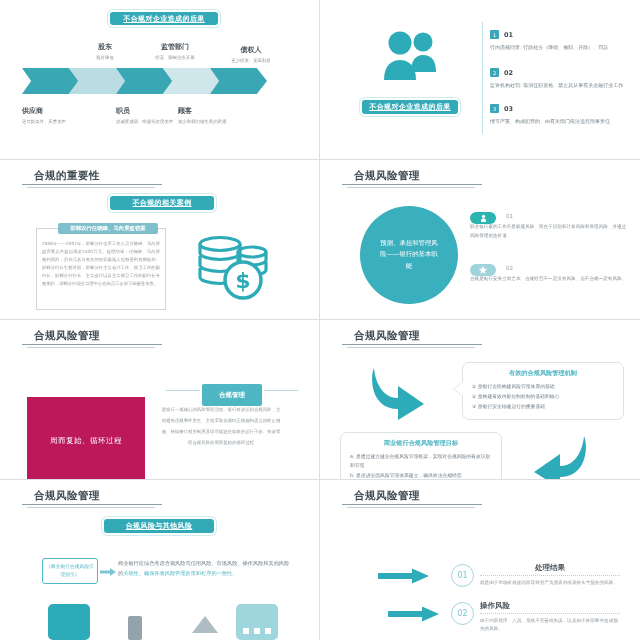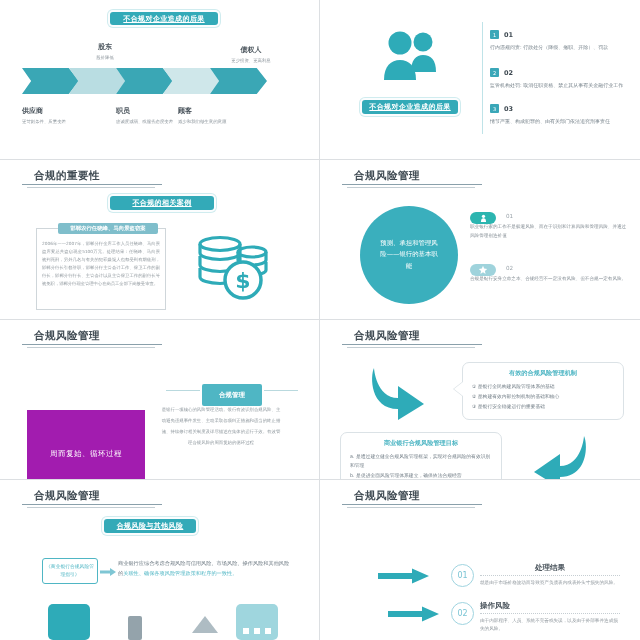--- a/index.html
+++ b/index.html
@@ -115,22 +115,22 @@
     display: flex; align-items: center; justify-content: center;
     color: #fff; font-size: 7px;
   }
   .s4-badge.a { background: #2cb5b0; }
   .s4-badge.b { background: #9fd3dc; }
   .s4-idx { font-size: 5.6px; color: #9aa3aa; margin-left: 36px; margin-top: -11px; }
   .s4-txt { font-size: 4.6px; color: #848d94; line-height: 1.9; margin-top: 4px; }
 
   
   .s5-sq {
-    position: absolute; left: 27px; top: 90px; width: 118px; height: 88px;
-    background: #a21caf; display: flex; align-items: center; justify-content: center;
+    position: absolute; left: 27px; top: 77px; width: 118px; height: 88px;
+    background: #be185d; display: flex; align-items: center; justify-content: center;
   }
   .s5-sq span { color: #fff; font-size: 7.5px; letter-spacing: .5px; }
   .s5-label {
     position: absolute; left: 202px; top: 64px; width: 60px; height: 22px;
     background: #4fb6c4; color: #fff; font-size: 6.5px; font-weight: 700;
     display: flex; align-items: center; justify-content: center; border-radius: 2px;
   }
   .s5-rule-l { position: absolute; left: 166px; top: 70px; width: 34px; border-top: 1px solid #b9d9de; }
   .s5-rule-r { position: absolute; left: 264px; top: 70px; width: 34px; border-top: 1px solid #b9d9de; }
   .s5-body {
@@ -141,21 +141,21 @@
   
   .bubble {
     position: absolute; background: #fff; border: 1px solid #dbe2e6;
     border-radius: 7px;
   }
   .bub-title { font-size: 6.2px; color: #4fb6c4; font-weight: 700; text-align: center; padding-top: 6px; }
   .bub-list { font-size: 4.8px; color: #6f7b84; line-height: 1.85; padding: 5px 9px 6px 9px; }
   .bub-list div { margin-bottom: 1px; }
 
   
-  .s7-pill { left: 104px; top: 39px; width: 92px; height: 14px; }
+  .s7-pill { left: 104px; top: 39px; width: 110px; height: 14px; }
   .s7-tag {
     position: absolute; left: 42px; top: 78px; width: 56px; height: 26px;
     border: 1px solid #4fb6c4; border-radius: 3px; color: #4fb6c4;
     font-size: 4.8px; line-height: 1.7; display: flex; align-items: center;
     justify-content: center; text-align: center; padding: 0 3px;
   }
   .s7-body { position: absolute; left: 118px; top: 78px; width: 172px; font-size: 5.2px; color: #6f7b84; line-height: 1.95; }
   .s7-body .hl { color: #4fb6c4; }
   .s7-icons { position: absolute; left: 40px; top: 122px; width: 250px; height: 38px; }
 
@@ -175,20 +175,24 @@
 <body>
 
 <div class="grid">
 
   <div class="slide">
     <div class="pill s1-title">不合规对企业造成的后果</div>
 
     <div class="lab-top" style="left:62px; top:42px;">
       <div class="t">股东</div>
       <div class="d">股价降低</div>
+    </div>
+    <div class="lab-top" style="left:132px; top:42px;">
+      <div class="t">监管部门</div>
+      <div class="d">经营、限制业务开展</div>
     </div>
     <div class="lab-top" style="left:208px; top:45px;">
       <div class="t">债权人</div>
       <div class="d">更少投资、更高利息</div>
     </div>
 
     <div class="chev-row">
       <div class="chev" style="background:#3aa7b5;"></div>
       <div class="chev" style="background:#b9dde2;"></div>
       <div class="chev" style="background:#3aa7b5;"></div>

